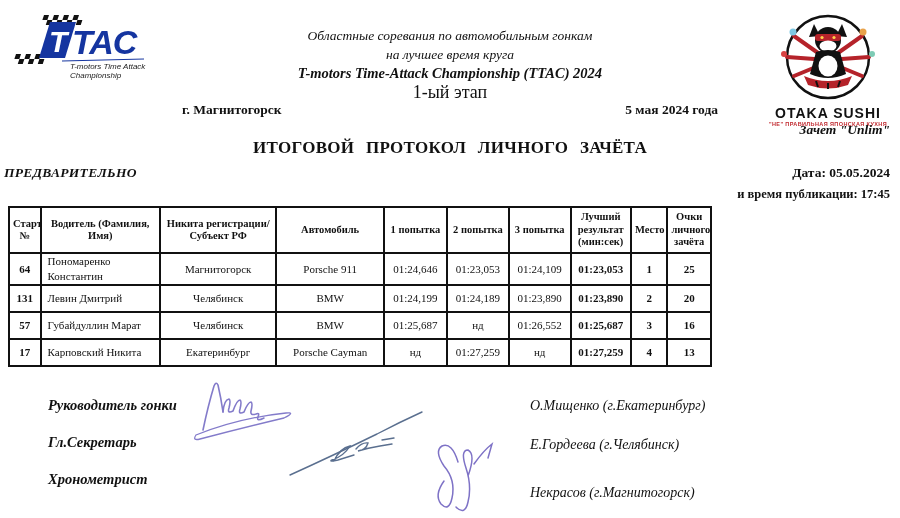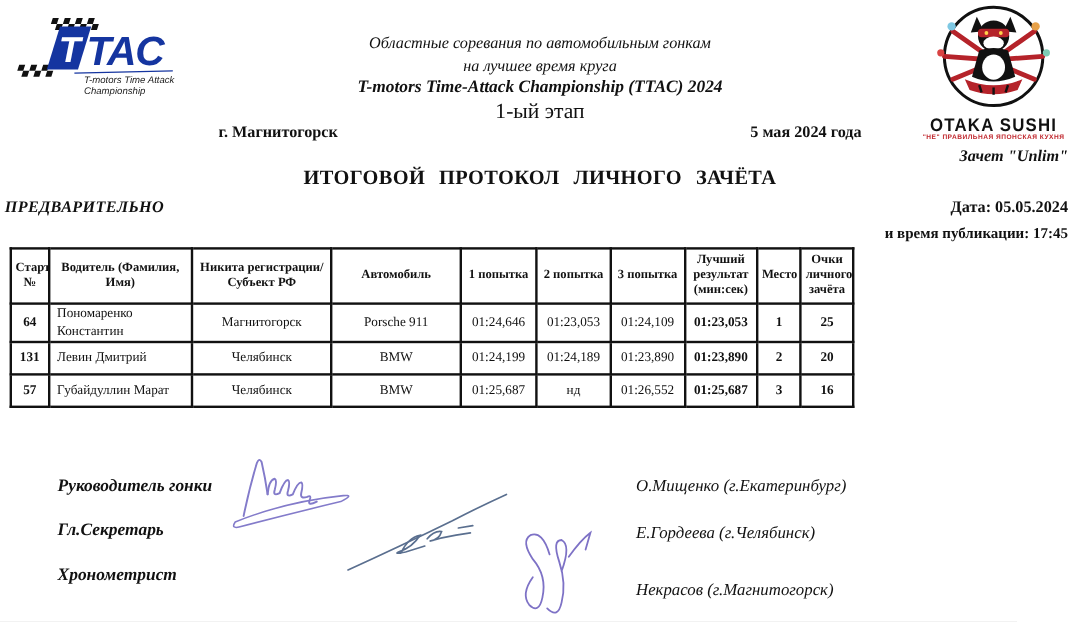--- a/index.html
+++ b/index.html
@@ -3,21 +3,21 @@
 <meta charset="utf-8">
 <style>
   html,body { margin:0; padding:0; background:#e8e8e8; }
   .page {
     position:relative; width:900px; height:518px; background:#ffffff;
     font-family:"Liberation Serif", serif; color:#111; overflow:hidden;
     margin:0 auto;
   }
   
   .ttac-logo { position:absolute; left:14px; top:14px; width:160px; height:66px; }
-  .otaka { position:absolute; right:8px; top:2px; width:128px; text-align:center; }
+  .otaka { position:absolute; right:8px; top:12px; width:128px; text-align:center; }
   .otaka-name {
     font-family:"Liberation Sans", sans-serif; font-weight:bold; font-size:14px;
     letter-spacing:1px; color:#111; line-height:14px; transform:scaleY(1.08);
   }
   .otaka-tagline {
     font-family:"Liberation Sans", sans-serif; font-weight:bold; font-size:5.5px;
     letter-spacing:0.4px; color:#c0272d; margin-top:1px;
   }
   
   .center-head { position:absolute; left:170px; width:560px; top:26px; text-align:center; line-height:19px; }
@@ -208,20 +208,32 @@
         <td class="b">57</td>
         <td class="driver-cell">Губайдуллин Марат</td>
         <td>Челябинск</td>
         <td>BMW</td>
         <td>01:25,687</td>
         <td>нд</td>
         <td>01:26,552</td>
         <td class="b">01:25,687</td>
         <td class="b">3</td>
         <td class="b">16</td>
+      </tr>
+      <tr>
+        <td class="b">17</td>
+        <td class="driver-cell">Карповский Никита</td>
+        <td>Екатеринбург</td>
+        <td>Porsche Cayman</td>
+        <td>нд</td>
+        <td>01:27,259</td>
+        <td>нд</td>
+        <td class="b">01:27,259</td>
+        <td class="b">4</td>
+        <td class="b">13</td>
       </tr>
     </tbody>
   </table>
 
   <div class="sig-role role-1">Руководитель гонки</div>
   <div class="sig-role role-2">Гл.Секретарь</div>
   <div class="sig-role role-3">Хронометрист</div>
   <div class="sig-name name-1">О.Мищенко (г.Екатеринбург)</div>
   <div class="sig-name name-2">Е.Гордеева (г.Челябинск)</div>
   <div class="sig-name name-3">Некрасов (г.Магнитогорск)</div>

